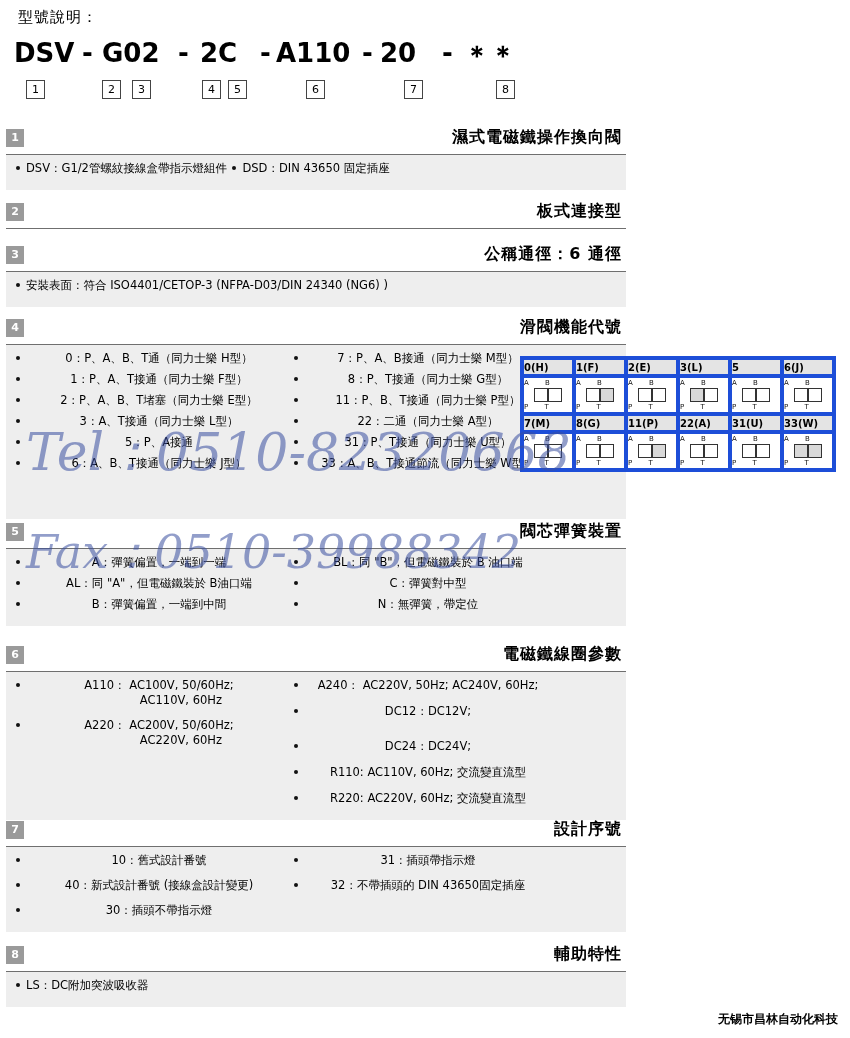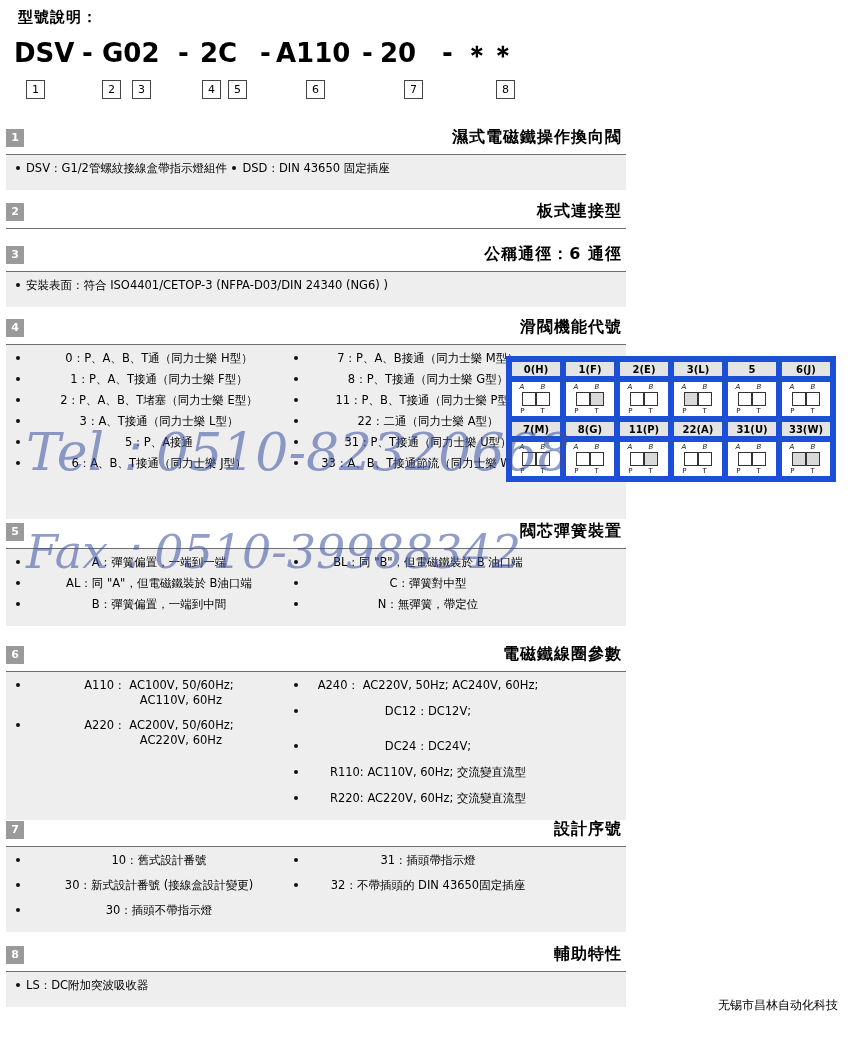--- a/index.html
+++ b/index.html
@@ -9,21 +9,21 @@
     font-family:"DejaVu Sans","Liberation Sans",sans-serif;
     color:#000;
     position:relative;
     overflow:hidden;
   }
   .page{position:relative;width:850px;height:1038px;}
 
   
   .title{
     position:absolute;left:18px;top:8px;
-    font-size:15px;font-weight:bold;letter-spacing:1px;
+    font-size:15px;font-weight:normal;letter-spacing:1px;
   }
   .codeline{
     position:absolute;left:10px;top:38px;width:560px;height:34px;
   }
   .codeline span{
     position:absolute;font-size:26px;font-weight:bold;font-family:"DejaVu Sans","Liberation Sans",sans-serif;
   }
   .c1{left:4px;}  .d1{left:72px;} .c2{left:92px;} .d2{left:168px;}
   .c3{left:190px;text-align:right;} .d3{left:250px;} .c4{left:266px;} .d4{left:352px;}
   .c5{left:370px;} .d5{left:432px;} .c6{left:454px;}
@@ -73,47 +73,47 @@
   .colA{width:278px;}
   .colB{width:260px;}
   .inline-pair li{display:inline-block;margin-right:18px;}
 
   
   .symtable{
     position:absolute;right:6px;top:2px;
     border-collapse:collapse;
   }
   .symtable td{
-    border:6px solid #1d4ed8;
+    border:4px solid #1d4ed8;
     width:48px;height:34px;
-    text-align:center;vertical-align:top;
+    text-align:left;vertical-align:top;
     background:#fff;
     padding:0;
   }
   .symtable td.hd{
     height:14px;font-size:10px;font-weight:bold;background:#e4e4e4;
     vertical-align:middle;
   }
   .sym{
     font-size:7px;line-height:8px;color:#111;
     display:block;padding-top:1px;
   }
-  .sym .ab{letter-spacing:7px;font-style:italic;}
+  .sym .ab{letter-spacing:7px;}
   .sym .pt{letter-spacing:7px;}
   .boxrow{display:flex;justify-content:center;margin:1px 0;}
   .boxrow i{
     display:block;width:12px;height:12px;border:1px solid #333;
     background:#fff;font-style:normal;
   }
   .boxrow i.shaded{background:#d9d9d9;}
 
   
   .footer{
-    position:absolute;right:12px;bottom:24px;
-    font-size:12px;font-weight:normal;
+    position:absolute;right:12px;bottom:10px;
+    font-size:12px;font-weight:bold;
   }
 
   
   .wm{
     position:absolute;left:0;top:0;width:850px;height:1038px;
     pointer-events:none;
     padding-left:29px;
   }
   .wm div{
     position:absolute;
@@ -398,21 +398,21 @@
   <div class="sec" style="top:820px;">
     <div class="sec-head">
       <div class="sec-badge">7</div>
       <div class="sec-title">設計序號</div>
     </div>
     <div class="sec-body">
       <div class="cols2">
         <div class="col colA">
           <ul class="items">
             <li style="margin-bottom:10px;">10：舊式設計番號</li>
-            <li style="margin-bottom:10px;">30：新式設計番號 (接線盒設計變更)</li>
+            <li style="margin-bottom:10px;">40：新式設計番號 (接線盒設計變更)</li>
             <li>30：插頭不帶指示燈</li>
           </ul>
         </div>
         <div class="col colB">
           <ul class="items">
             <li style="margin-bottom:10px;">31：插頭帶指示燈</li>
             <li>32：不帶插頭的 DIN 43650固定插座</li>
           </ul>
         </div>
       </div>

